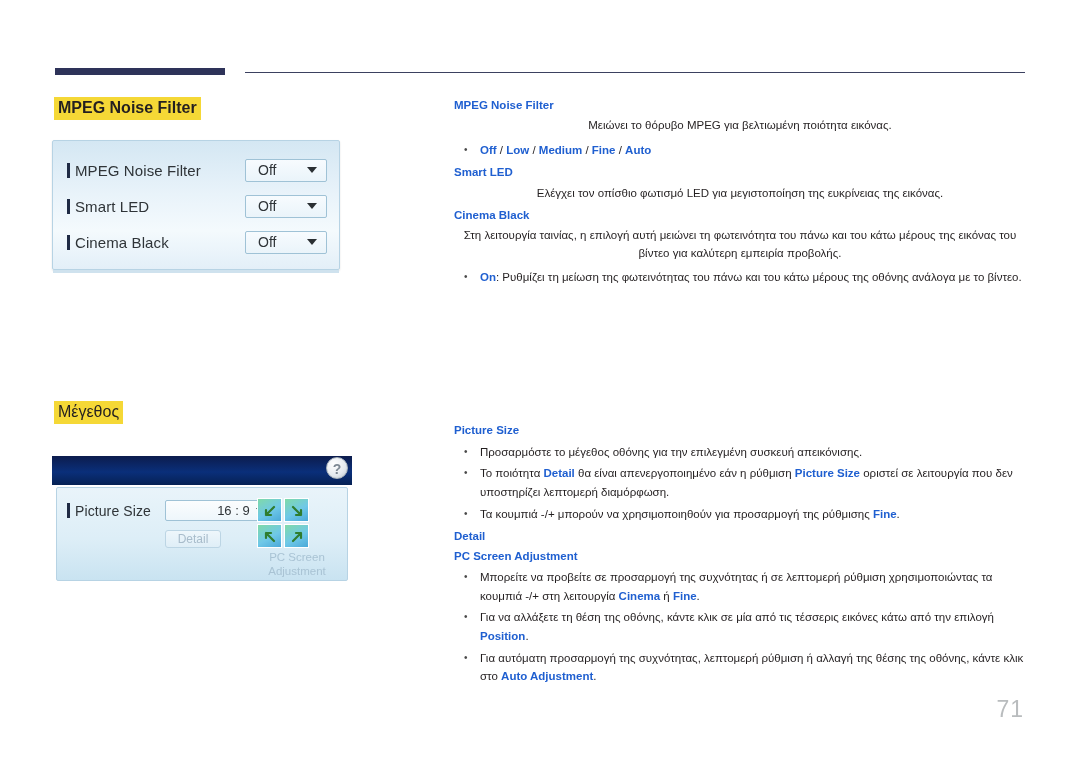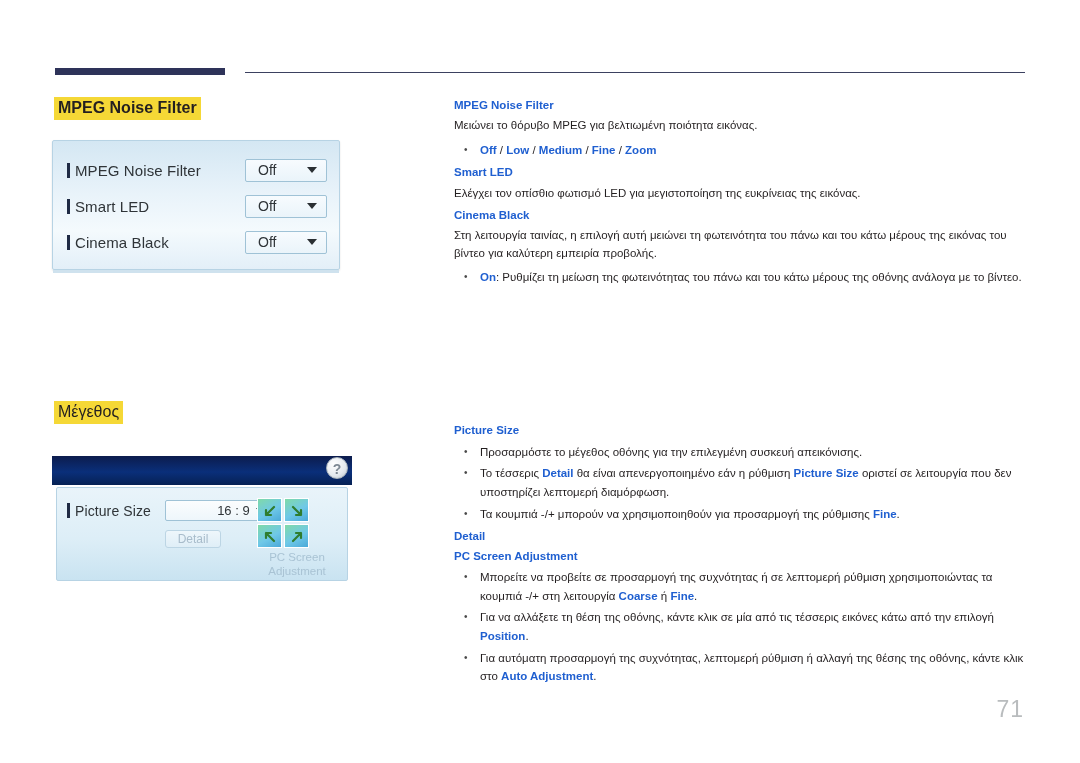--- a/index.html
+++ b/index.html
@@ -263,20 +263,21 @@
     font-weight: bold;
     font-size: 11.5px;
     margin: 0 0 5px 0;
     line-height: 1.25;
   }
   .para {
     font-size: 11.5px;
     line-height: 1.5;
     color: #231f20;
     margin: 0 0 6px 0;
+    text-align: center;
   }
   ul.bullets {
     list-style: none;
     margin: 0 0 6px 0;
     padding: 0;
   }
   ul.bullets li {
     position: relative;
     padding-left: 26px;
     font-size: 11.5px;
@@ -393,43 +394,43 @@
     <div class="pcsa-label">PC Screen Adjustment</div>
 
   </div>
 </div>
 
 <div class="content">
 
   <p class="blue-head">MPEG Noise Filter</p>
   <p class="para">Μειώνει το θόρυβο MPEG για βελτιωμένη ποιότητα εικόνας.</p>
   <ul class="bullets">
-    <li><span class="" id="mpeg-options"><span class="b">Off</span><span> / </span><span class="b">Low</span><span> / </span><span class="b">Medium</span><span> / </span><span class="b">Fine</span><span> / </span><span class="b">Zoom</span></span></li>
+    <li><span class="" id="mpeg-options"><span class="b">Off</span><span> / </span><span class="b">Low</span><span> / </span><span class="b">Medium</span><span> / </span><span class="b">Fine</span><span> / </span><span class="b">Auto</span></span></li>
   </ul>
 
   <p class="blue-head">Smart LED</p>
   <p class="para">Ελέγχει τον οπίσθιο φωτισμό LED για μεγιστοποίηση της ευκρίνειας της εικόνας.</p>
 
   <p class="blue-head">Cinema Black</p>
   <p class="para">Στη λειτουργία ταινίας, η επιλογή αυτή μειώνει τη φωτεινότητα του πάνω και του κάτω μέρους της εικόνας του βίντεο για καλύτερη εμπειρία προβολής.</p>
   <ul class="bullets">
     <li><span class="b">On</span><span>: Ρυθμίζει τη μείωση της φωτεινότητας του πάνω και του κάτω μέρους της οθόνης ανάλογα με το βίντεο.</span></li>
   </ul>
 
   <p class="blue-head sp" style="margin-top:137px">Picture Size</p>
   <ul class="bullets">
     <li><span>Προσαρμόστε το μέγεθος οθόνης για την επιλεγμένη συσκευή απεικόνισης.</span></li>
-    <li><span>Το τέσσερις </span><span class="b">Detail</span><span> θα είναι απενεργοποιημένο εάν η ρύθμιση </span><span class="b">Picture Size</span><span> οριστεί σε λειτουργία που δεν υποστηρίζει λεπτομερή διαμόρφωση.</span></li>
+    <li><span>Το ποιότητα </span><span class="b">Detail</span><span> θα είναι απενεργοποιημένο εάν η ρύθμιση </span><span class="b">Picture Size</span><span> οριστεί σε λειτουργία που δεν υποστηρίζει λεπτομερή διαμόρφωση.</span></li>
     <li><span>Τα κουμπιά -/+ μπορούν να χρησιμοποιηθούν για προσαρμογή της ρύθμισης </span><span class="b">Fine</span><span>.</span></li>
   </ul>
 
   <p class="blue-head">Detail</p>
 
   <p class="blue-head">PC Screen Adjustment</p>
   <ul class="bullets">
-    <li><span>Μπορείτε να προβείτε σε προσαρμογή της συχνότητας ή σε λεπτομερή ρύθμιση χρησιμοποιώντας τα κουμπιά -/+ στη λειτουργία </span><span class="b">Coarse</span><span> ή </span><span class="b">Fine</span><span>.</span></li>
+    <li><span>Μπορείτε να προβείτε σε προσαρμογή της συχνότητας ή σε λεπτομερή ρύθμιση χρησιμοποιώντας τα κουμπιά -/+ στη λειτουργία </span><span class="b">Cinema</span><span> ή </span><span class="b">Fine</span><span>.</span></li>
     <li><span>Για να αλλάξετε τη θέση της οθόνης, κάντε κλικ σε μία από τις τέσσερις εικόνες κάτω από την επιλογή </span><span class="b">Position</span><span>.</span></li>
     <li><span>Για αυτόματη προσαρμογή της συχνότητας, λεπτομερή ρύθμιση ή αλλαγή της θέσης της οθόνης, κάντε κλικ στο </span><span class="b">Auto Adjustment</span><span>.</span></li>
   </ul>
 
 </div>
 
 <div class="page-num">71</div>
 
 </body></html>

